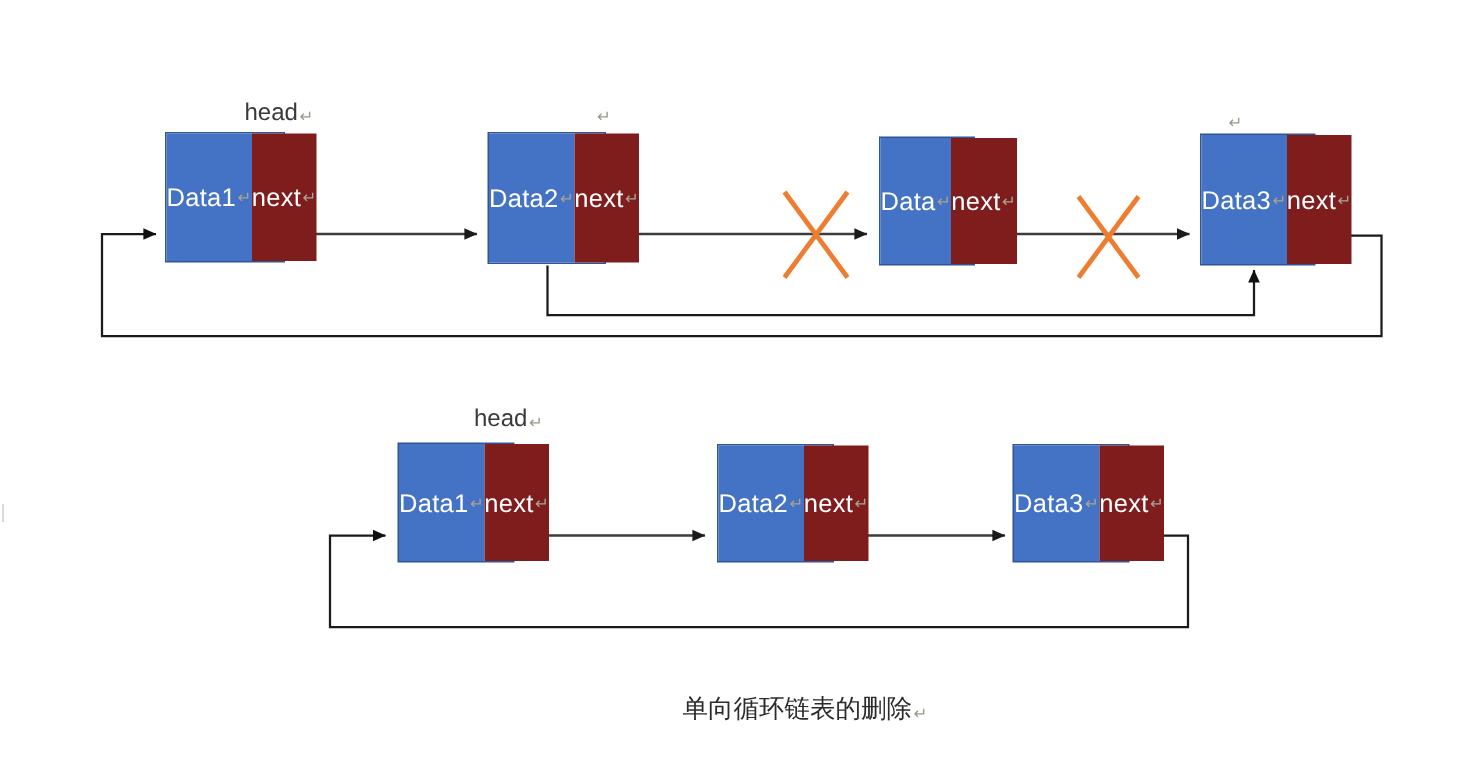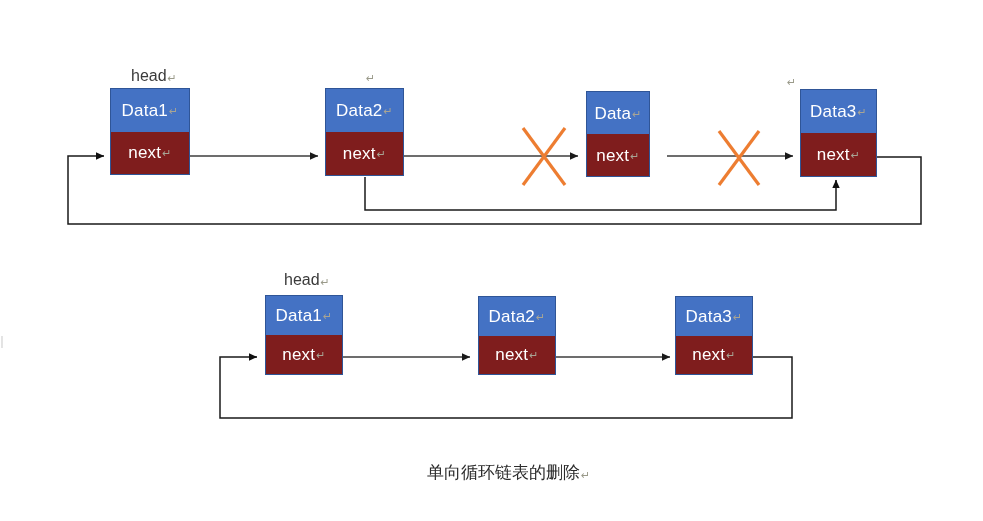--- a/index.html
+++ b/index.html
@@ -17,21 +17,21 @@
     background: #ffffff;
     overflow: hidden;
   }
 
   
   .node {
     position: absolute;
     box-sizing: border-box;
     border: 1.5px solid #2F5597;
     display: flex;
-    flex-direction: column;
+    flex-direction: row;
   }
   .node .cell {
     flex: 1 1 50%;
     display: flex;
     align-items: center;
     justify-content: center;
     color: #ffffff;
     font-size: 17px;
     line-height: 1;
     letter-spacing: 0.2px;
@@ -50,27 +50,29 @@
   }
   .cell .cr { color: #a8a494; }
 
   
   .label {
     position: absolute;
     color: #3a3a3a;
     font-size: 16px;
     line-height: 1;
     white-space: nowrap;
+    margin-left: 32px;
   }
   .caption {
     position: absolute;
     color: #2b2b2b;
     font-size: 17px;
     line-height: 1;
     white-space: nowrap;
+    margin-left: 28px;
   }
 
   
   #wires {
     position: absolute;
     left: 0;
     top: 0;
     width: 983px;
     height: 521px;
     pointer-events: none;

